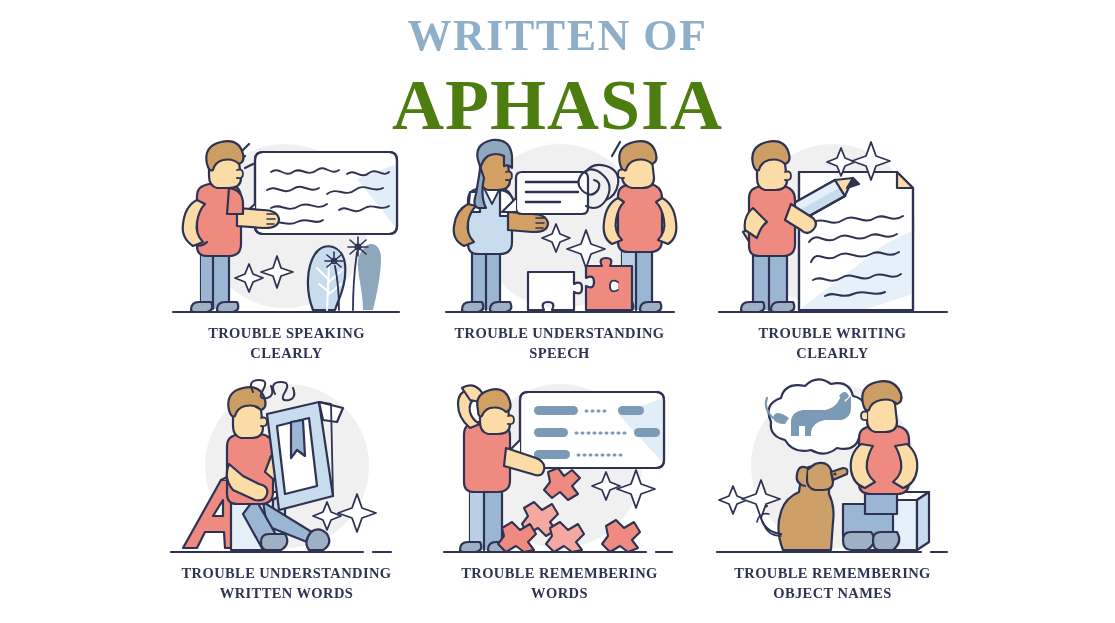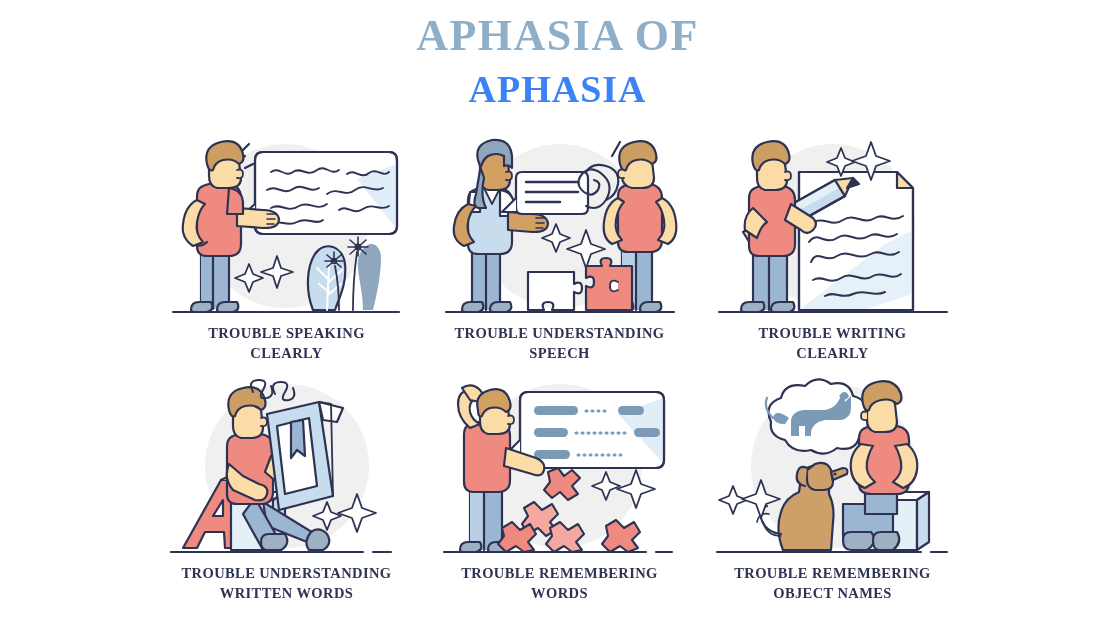--- a/index.html
+++ b/index.html
@@ -32,25 +32,24 @@
     font-family: "Liberation Serif", "DejaVu Serif", serif;
     font-weight: bold;
     font-size: 44px;
     letter-spacing: 1.5px;
     color: #8fafc9;
     line-height: 1.1;
   }
   .title-main {
     font-family: "Liberation Serif", "DejaVu Serif", serif;
     font-weight: bold;
-    font-size: 38px;
+    font-size: 72px;
     letter-spacing: 1px;
-    color: #3b82f6;
+    color: #4d7c0f;
     line-height: 1.25;
-    margin-top: 6px;
   }
 
   
   .grid {
     position: absolute;
     top: 134px;
     left: 150px;
     width: 820px;
     display: grid;
     grid-template-columns: repeat(3, 273px);
@@ -81,21 +80,21 @@
     color: #2e3353;
     text-transform: uppercase;
   }
 </style>
 </head>
 <body>
 
 <div id="page">
 
   <div class="title-block">
-    <div class="title-top">APHASIA OF</div>
+    <div class="title-top">WRITTEN OF</div>
     <div class="title-main">APHASIA</div>
   </div>
 
   <div class="grid">
 
     <div class="card">
       <div class="art">
         <svg viewBox="0 0 240 190" xmlns="http://www.w3.org/2000/svg">
           <g stroke="#2e3353" stroke-width="2.2" stroke-linecap="round" stroke-linejoin="round" fill="none">
             <circle cx="118" cy="92" r="82" fill="#f0f0f0" stroke="none"></circle>

